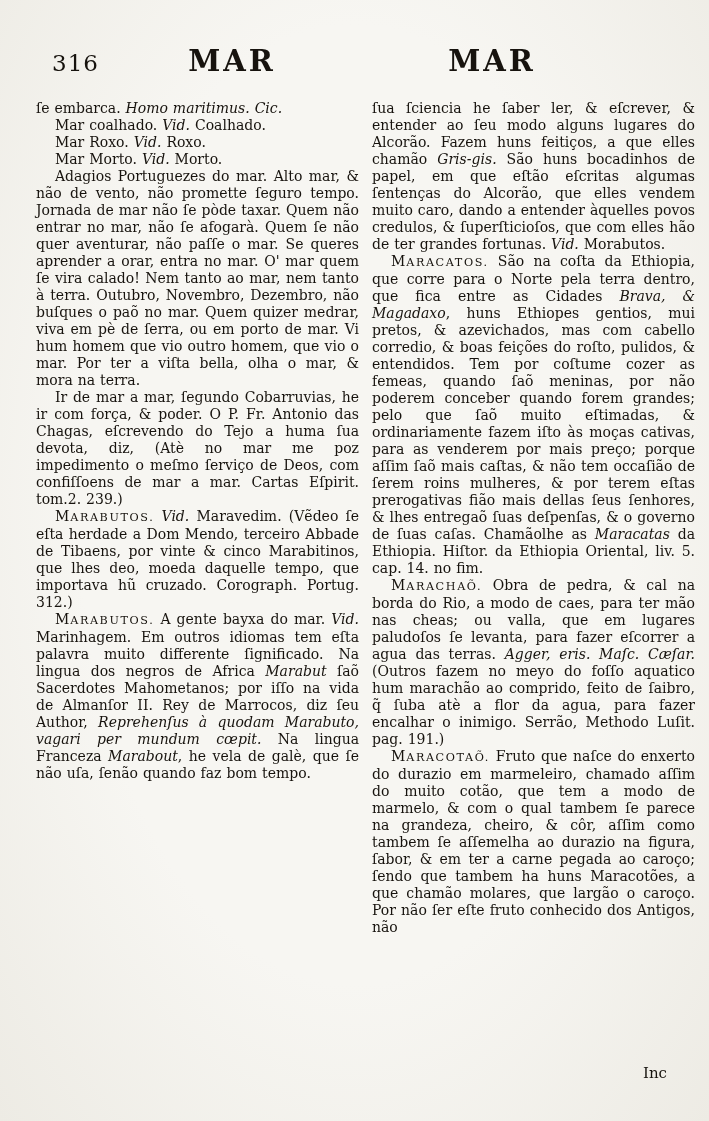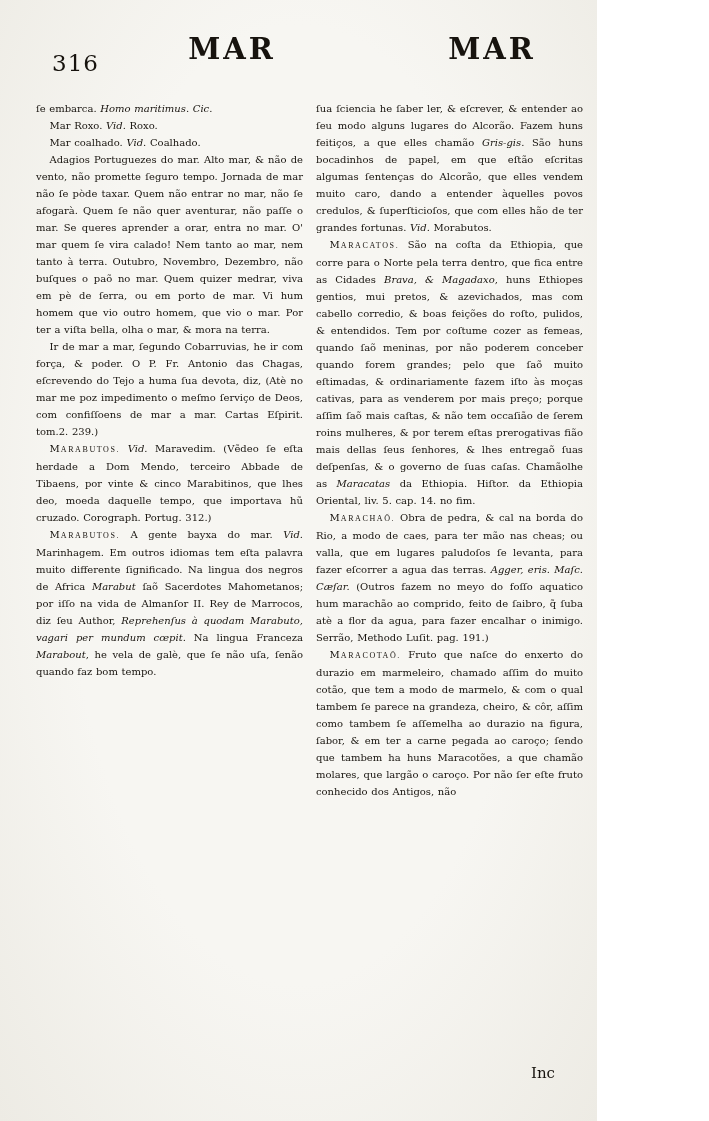--- a/index.html
+++ b/index.html
@@ -1,68 +1,69 @@
 <!DOCTYPE html>
 <html><head>
 <meta charset="utf-8">
 <style>
   html,body{margin:0;padding:0;background:#ffffff;}
   .sheet{
     position:relative;
-    width:597px;height:1121px;
+    width:709px;height:1121px;
     background:radial-gradient(ellipse at 50% 45%, #f7f6f2 55%, #edebe4 100%);
     color:#17130e;
     font-family:"DejaVu Serif", serif;
     overflow:hidden;
   }
   .page-number{
     position:absolute;top:50px;left:52px;
     font-size:23px;letter-spacing:1px;
   }
   .running-head{
-    position:absolute;top:32px;transform:translateX(-50%);
+    position:absolute;top:44px;transform:translateX(-50%);
     font-size:29px;font-weight:bold;letter-spacing:3px;
   }
   .head-left{left:232px;}
   .head-right{left:492px;}
   .columns{
     position:absolute;top:100px;left:36px;right:14px;
     display:flex;gap:13px;
   }
   .col{flex:1 1 0;}
   .col p{
     margin:0;
     text-align:justify;
-    font-size:10px;
+    font-size:14px;
     line-height:17px;
     text-indent:1.35em;
     word-spacing:0.5px;
   }
   .col p.noindent{text-indent:0;}
   .i{font-style:italic;}
-  .hw{font-size:0.8em;letter-spacing:1.6px;font-family:Liberation Serif, serif;}
+  .hw{font-size:0.8em;letter-spacing:1.6px;}
   .hwcap{letter-spacing:1px;}
   .catchword{
     position:absolute;top:1064px;right:42px;
     font-size:15px;
   }
 </style>
 </head>
 <body>
 
 <div class="sheet">
   <div class="page-number">316</div>
   <div class="running-head head-left">MAR</div>
   <div class="running-head head-right">MAR</div>
 
   <div class="columns">
     <div class="col" id="col-left">
         <p class="noindent"><span>ſe embarca. </span><span class="i">Homo maritimus. Cic.</span></p>
+        <p><span>Mar coalhado. </span><span class="i">Vid.</span><span> Coalhado.</span></p>
         <p><span>Mar Roxo. </span><span class="i">Vid.</span><span> Roxo.</span></p>
-        <p><span>Mar coalhado. </span><span class="i">Vid.</span><span> Coalhado.</span></p>
+        <p><span>Mar Morto. </span><span class="i">Vid.</span><span> Morto.</span></p>
         <p><span>Adagios Portuguezes do mar. Alto mar, &amp; não de vento, não promette ſeguro tempo. Jornada de mar não ſe pòde taxar. Quem não entrar no mar, não ſe afogarà. Quem ſe não quer aventurar, não paſſe o mar. Se queres aprender a orar, entra no mar. O' mar quem ſe vira calado! Nem tanto ao mar, nem tanto à terra. Outubro, Novembro, Dezembro, não buſques o paõ no mar. Quem quizer medrar, viva em pè de ſerra, ou em porto de mar. Vi hum homem que vio outro homem, que vio o mar. Por ter a viſta bella, olha o mar, &amp; mora na terra.</span></p>
         <p><span>Ir de mar a mar, ſegundo Cobarruvias, he ir com força, &amp; poder. O P. Fr. Antonio das Chagas, eſcrevendo do Tejo a huma ſua devota, diz, (Atè no mar me poz impedimento o meſmo ſerviço de Deos, com confiſſoens de mar a mar. Cartas Eſpirit. tom.2. 239.)</span></p>
         <p><span class="hwcap">M</span><span class="hw">ARABUTOS.</span><span class="i"> Vid.</span><span> Maravedim. (Vẽdeo ſe eſta herdade a Dom Mendo, terceiro Abbade de Tibaens, por vinte &amp; cinco Marabitinos, que lhes deo, moeda daquelle tempo, que importava hũ cruzado. Corograph. Portug. 312.)</span></p>
         <p><span class="hwcap">M</span><span class="hw">ARABUTOS.</span><span> A gente bayxa do mar. </span><span class="i">Vid.</span><span> Marinhagem. Em outros idiomas tem eſta palavra muito differente ſignificado. Na lingua dos negros de Africa </span><span class="i">Marabut</span><span> ſaõ Sacerdotes Mahometanos; por iſſo na vida de Almanſor II. Rey de Marrocos, diz ſeu Author, </span><span class="i">Reprehenſus à quodam Marabuto, vagari per mundum cœpit.</span><span> Na lingua Franceza </span><span class="i">Marabout</span><span>, he vela de galè, que ſe não uſa, ſenão quando faz bom tempo.</span></p>
       </div>
     <div class="col" id="col-right">
         <p class="noindent"><span>ſua ſciencia he ſaber ler, &amp; eſcrever, &amp; entender ao ſeu modo alguns lugares do Alcorão. Fazem huns feitiços, a que elles chamão </span><span class="i">Gris-gis.</span><span> São huns bocadinhos de papel, em que eſtão eſcritas algumas ſentenças do Alcorão, que elles vendem muito caro, dando a entender àquelles povos credulos, &amp; ſuperſticioſos, que com elles hão de ter grandes fortunas. </span><span class="i">Vid.</span><span> Morabutos.</span></p>
         <p><span class="hwcap">M</span><span class="hw">ARACATOS.</span><span> São na coſta da Ethiopia, que corre para o Norte pela terra dentro, que fica entre as Cidades </span><span class="i">Brava, &amp; Magadaxo</span><span>, huns Ethiopes gentios, mui pretos, &amp; azevichados, mas com cabello corredio, &amp; boas feições do roſto, pulidos, &amp; entendidos. Tem por coſtume cozer as femeas, quando ſaõ meninas, por não poderem conceber quando forem grandes; pelo que ſaõ muito eſtimadas, &amp; ordinariamente fazem iſto às moças cativas, para as venderem por mais preço; porque aſſim ſaõ mais caſtas, &amp; não tem occaſião de ſerem roins mulheres, &amp; por terem eſtas prerogativas fião mais dellas ſeus ſenhores, &amp; lhes entregaõ ſuas deſpenſas, &amp; o governo de ſuas caſas. Chamãolhe as </span><span class="i">Maracatas</span><span> da Ethiopia. Hiſtor. da Ethiopia Oriental, liv. 5. cap. 14. no fim.</span></p>
         <p><span class="hwcap">M</span><span class="hw">ARACHAÕ.</span><span> Obra de pedra, &amp; cal na borda do Rio, a modo de caes, para ter mão nas cheas; ou valla, que em lugares paludoſos ſe levanta, para fazer eſcorrer a agua das terras. </span><span class="i">Agger, eris. Maſc. Cæſar.</span><span> (Outros fazem no meyo do foſſo aquatico hum marachão ao comprido, feito de ſaibro, q̃ ſuba atè a flor da agua, para fazer encalhar o inimigo. Serrão, Methodo Luſit. pag. 191.)</span></p>
         <p><span class="hwcap">M</span><span class="hw">ARACOTAÕ.</span><span> Fruto que naſce do enxerto do durazio em marmeleiro, chamado aſſim do muito cotão, que tem a modo de marmelo, &amp; com o qual tambem ſe parece na grandeza, cheiro, &amp; côr, aſſim como tambem ſe aſſemelha ao durazio na figura, ſabor, &amp; em ter a carne pegada ao caroço; ſendo que tambem ha huns Maracotões, a que chamão molares, que largão o caroço. Por não ſer eſte fruto conhecido dos Antigos, não</span></p>

